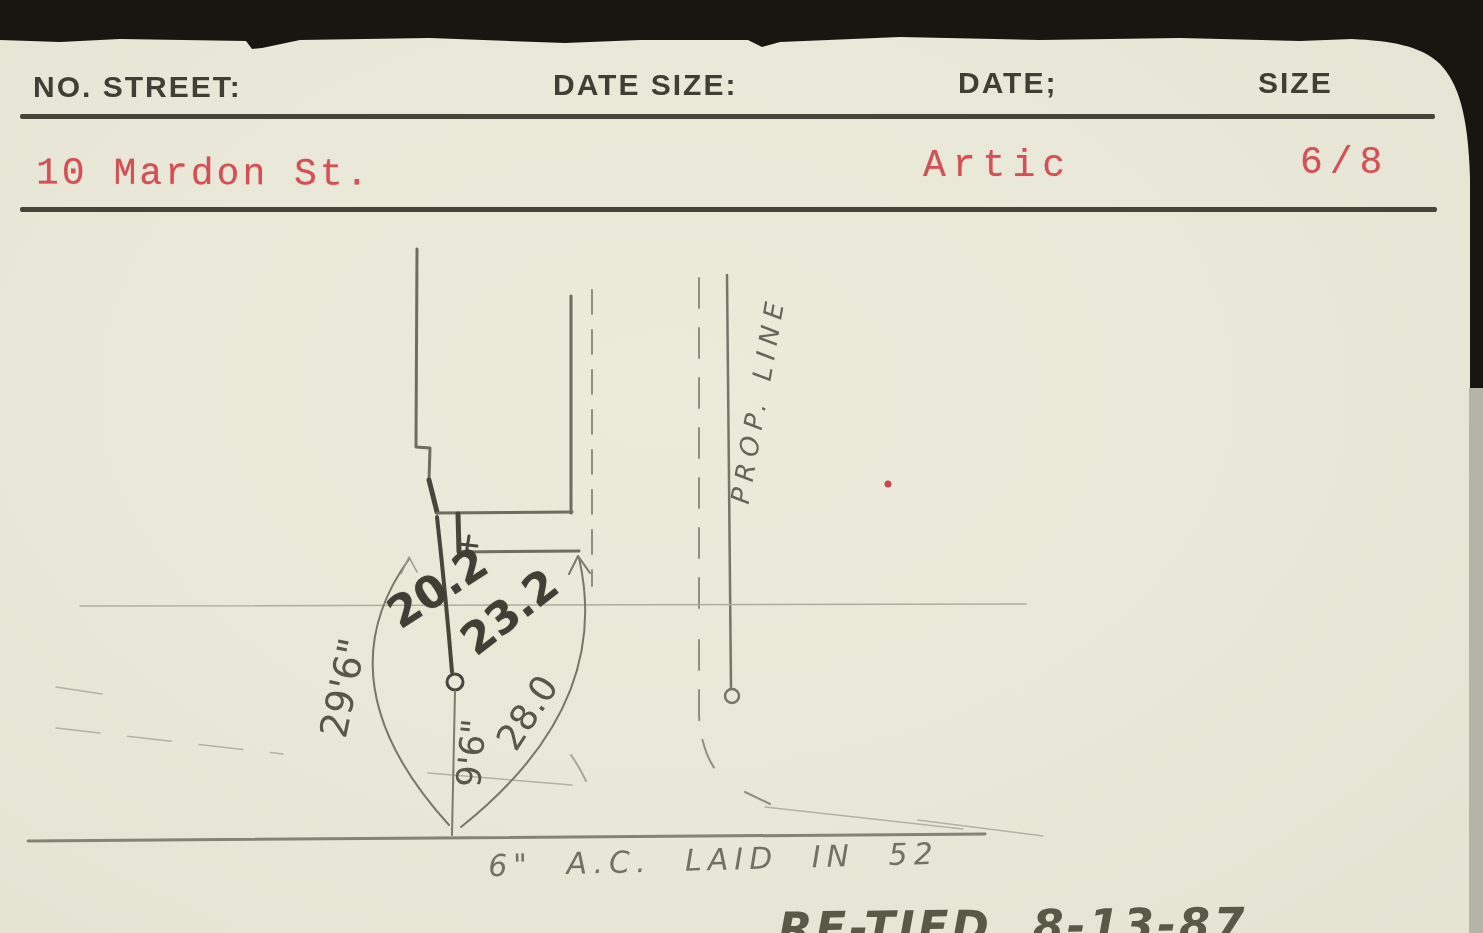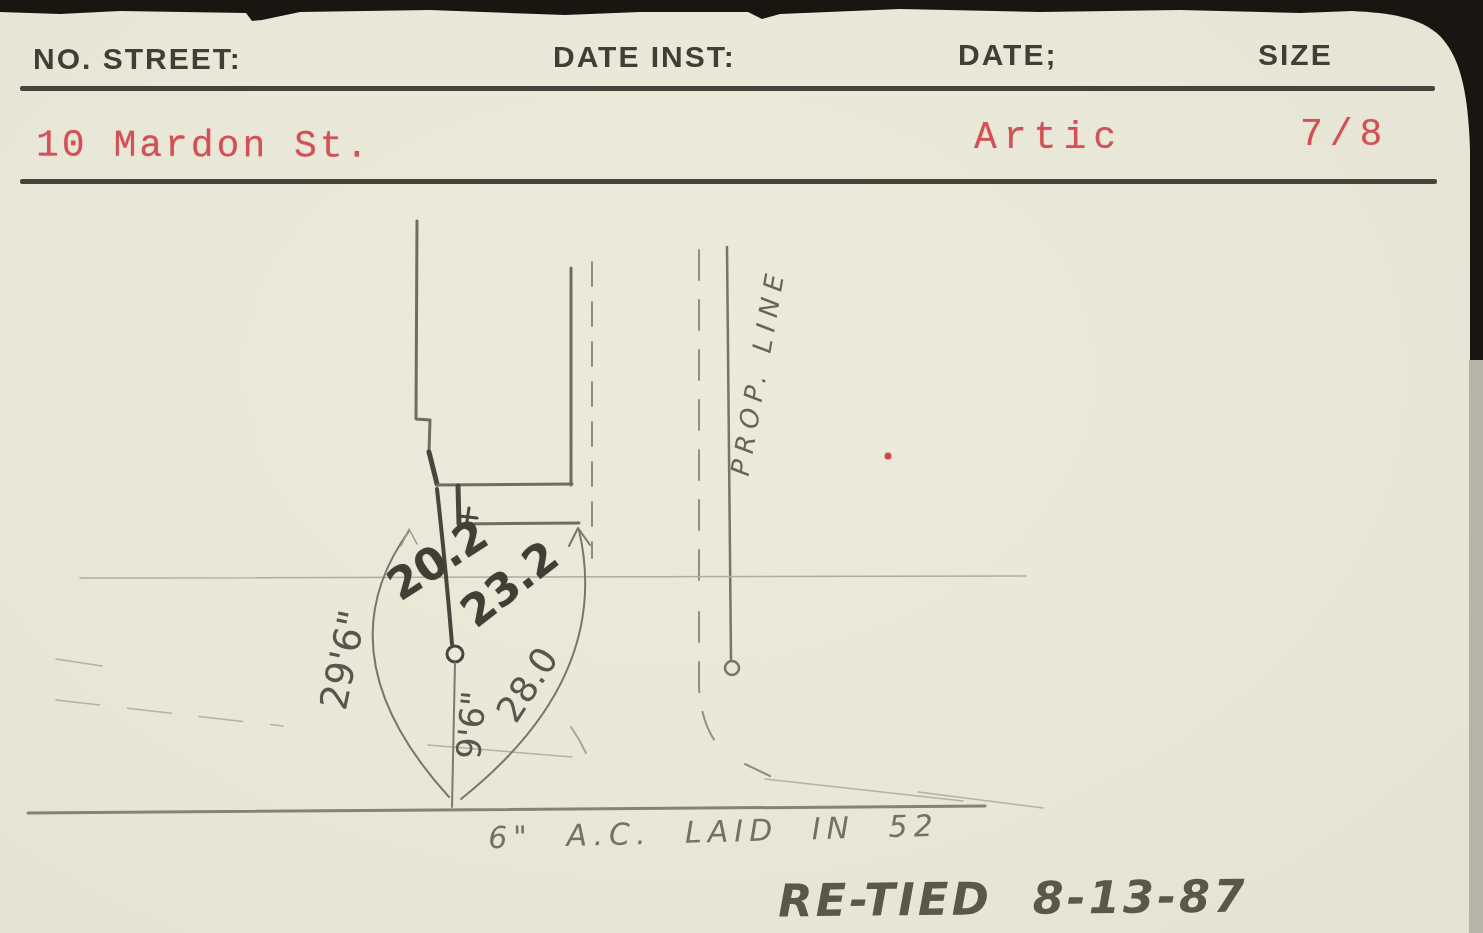--- a/index.html
+++ b/index.html
@@ -1,35 +1,35 @@
 <!DOCTYPE html>
 <html><head>
 <meta charset="utf-8">
 <style>
   html,body{margin:0;padding:0;}
   body{width:1483px;height:933px;position:relative;overflow:hidden;
        background:#191611;font-family:"Liberation Sans",sans-serif;}
   .card{position:absolute;inset:0;
-        background:radial-gradient(ellipse at 45% 40%, #ecead9 0%, #e9e7d7 55%, #e4e2d1 100%);}
+        background:radial-gradient(ellipse at 45% 40%, #ecead9 0%, #e9e7d7 55%, #e4e2d1 100%);margin-top:28px;}
   
   .hlabel{position:absolute;font-family:"Liberation Sans",sans-serif;font-weight:bold;
           font-size:30px;letter-spacing:2px;color:#403f36;white-space:nowrap;}
   #lbl-street{left:33px;top:42px;}
   #lbl-date{left:553px;top:40px;}
   #lbl-make{left:958px;top:38px;}
   #lbl-size{left:1258px;top:38px;}
   .rule{position:absolute;left:20px;height:5px;background:#45443a;border-radius:2px;}
   #rule-top{top:86px;width:1415px;}
   #rule-bottom{top:179px;width:1417px;}
   .rvalue{position:absolute;font-family:"Liberation Mono","DejaVu Sans Mono",monospace;
           font-size:38px;color:#d25156;white-space:nowrap;letter-spacing:7px;
           text-shadow:0 0 1px rgba(210,81,86,.45);}
   #val-street{left:36px;top:124px;letter-spacing:3px;transform:rotate(.2deg);}
   #val-date{left:545px;top:120px;}
-  #val-make{left:974px;top:116px;}
+  #val-make{left:923px;top:116px;}
   #val-size{left:1300px;top:113px;}
   
   svg{position:absolute;left:0;top:0;}
   .hand{position:absolute;font-family:"DejaVu Sans",sans-serif;color:#57574b;
         white-space:nowrap;}
   .meas-dark{font-weight:bold;font-size:44px;color:#3f3f36;
              text-shadow:0 0 1px rgba(63,63,54,.6);}
   #m-20-2{left:383px;top:534px;transform:rotate(-33deg);}
   #m-23-2{left:455px;top:558px;transform:rotate(-38deg);}
   #m-29-6{left:293px;top:638px;font-size:38px;transform:rotate(-78deg);}
@@ -41,30 +41,30 @@
              font-style:italic;color:#727164;transform:rotate(-1.6deg);}
   #re-tied-note{left:778px;top:872px;font-size:45px;letter-spacing:3px;word-spacing:22px;
                 font-style:italic;font-weight:600;color:#595948;transform:rotate(-.6deg);}
 </style>
 </head>
 <body>
 
 <div class="card">
 
   <div class="hlabel" id="lbl-street">NO. STREET:</div>
-  <div class="hlabel" id="lbl-date">DATE INST:</div>
+  <div class="hlabel" id="lbl-date">DATE SIZE:</div>
   <div class="hlabel" id="lbl-make">DATE;</div>
   <div class="hlabel" id="lbl-size">SIZE</div>
 
   <div class="rule" id="rule-top"></div>
   <div class="rule" id="rule-bottom"></div>
 
   <div class="rvalue" id="val-street">10 Mardon St.</div>
   <div class="rvalue" id="val-make">Artic</div>
-  <div class="rvalue" id="val-size">7/8</div>
+  <div class="rvalue" id="val-size">6/8</div>
 
   <svg width="1483" height="933" viewBox="0 0 1483 933">
     <g fill="none" stroke-linecap="round" stroke-linejoin="round">
 
       <path d="M417,221 L416,419 L430,420 L429,452" stroke="#6d6d60" stroke-width="3"></path>
       <path d="M429,452 L437,484" stroke="#46463c" stroke-width="5"></path>
       <path d="M437,485 L572,484" stroke="#6d6d60" stroke-width="3"></path>
       <path d="M571,268 L571,485" stroke="#6d6d60" stroke-width="3"></path>
       <path d="M459,524 L579,523" stroke="#6d6d60" stroke-width="3"></path>
       <path d="M458,486 L459,524" stroke="#46463c" stroke-width="5"></path>

